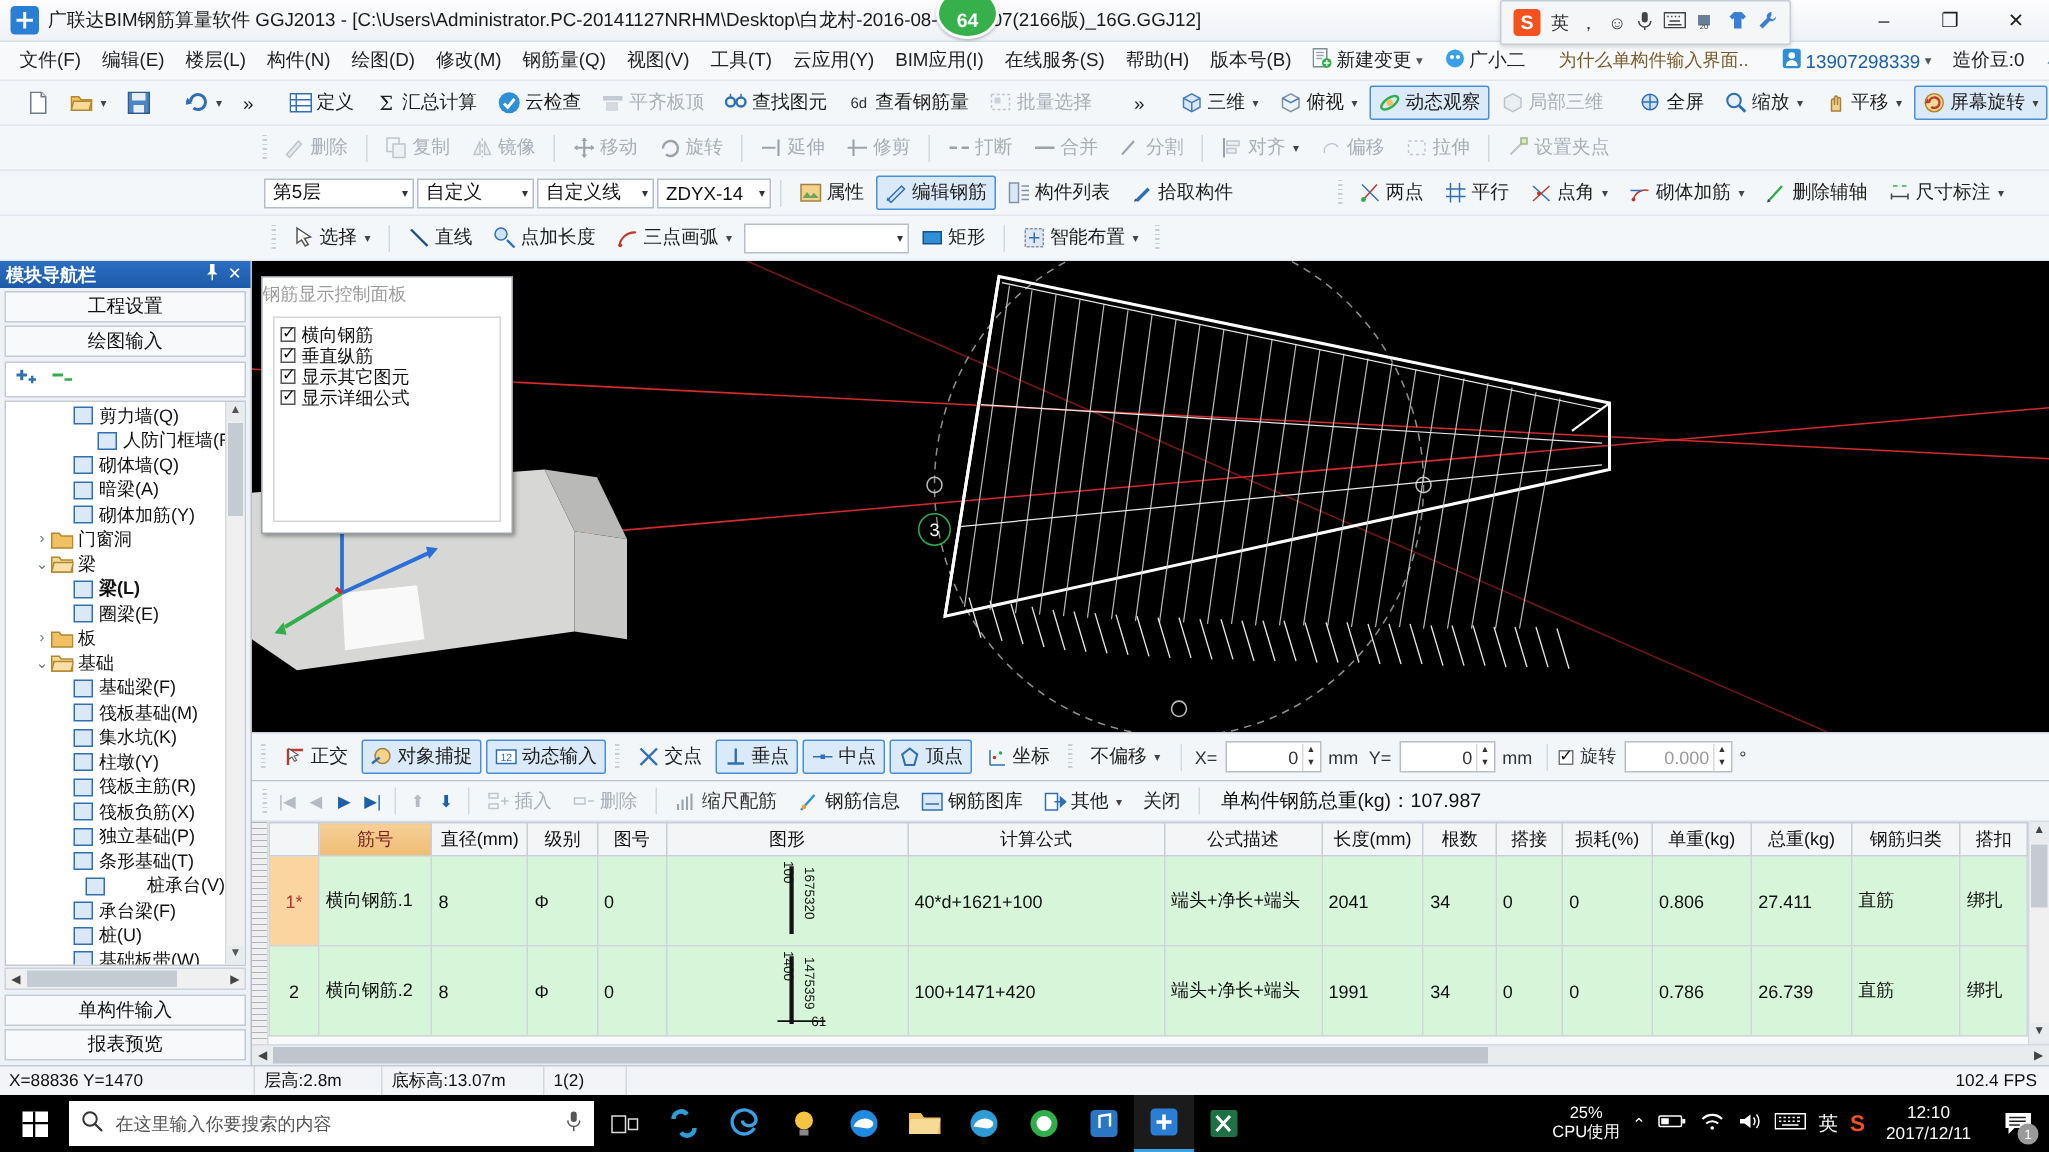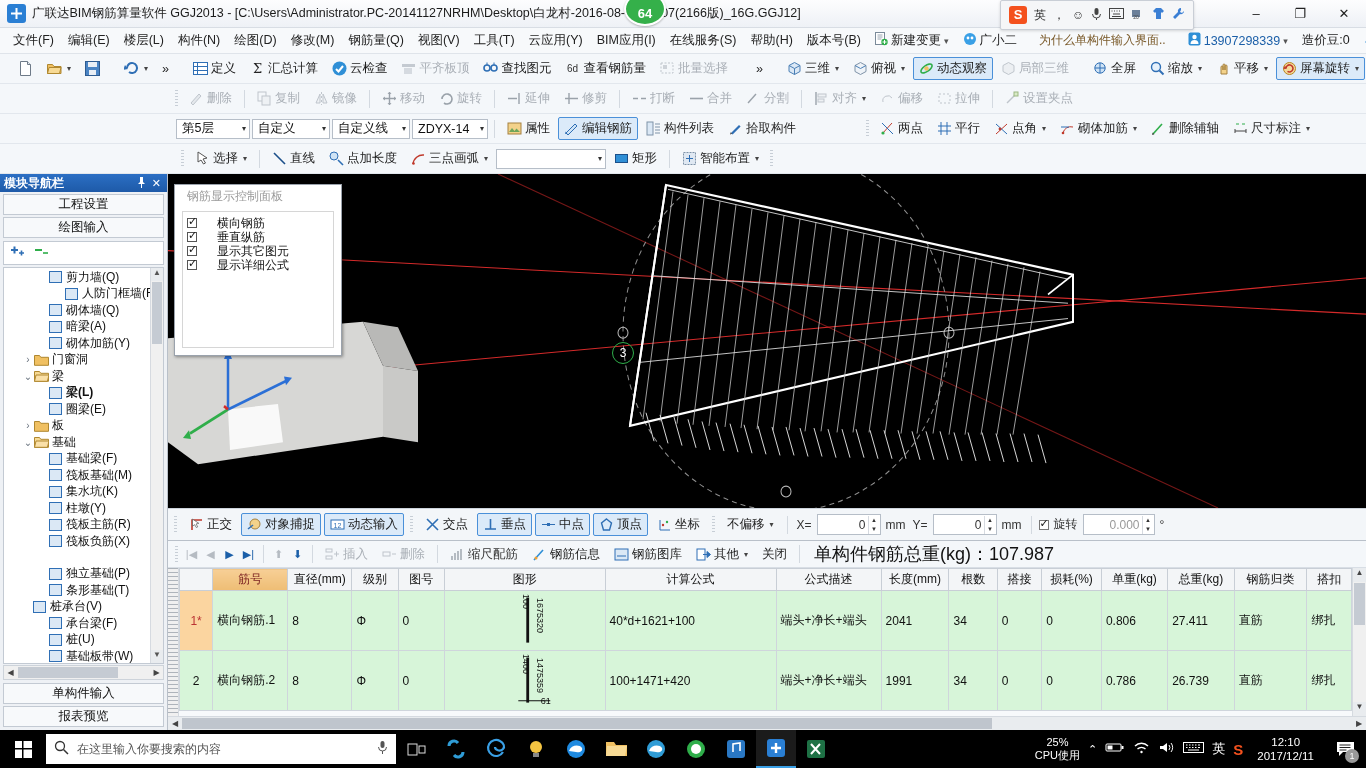--- a/index.html
+++ b/index.html
@@ -89,45 +89,45 @@
   .hsb { height:15px; margin:1px 3px 0; background:#f0f0f0; border:1px solid #cdd3da;
          display:flex; align-items:center; }
   .hsb .ar { width:13px; text-align:center; font-size:8px; color:#444; }
   .hsb .th { height:11px; background:#c5cbd3; margin:0 1px; }
 
   
   .canvas-wrap { flex:1; display:flex; flex-direction:column; min-width:0; }
   .canvas { flex:1; background:#000; position:relative; overflow:hidden; }
   .rebar-panel { position:absolute; left:6px; top:10px; width:168px; height:172px;
                  background:#fff; border:1px solid #9aa2ac; box-shadow:1px 1px 3px rgba(0,0,0,.4);}
-  .rp-title { height:22px; color:#9b9b9b; font-size:12px; display:flex; align-items:center; padding-left:12px;}
+  .rp-title { height:22px; color:#9b9b9b; font-size:12px; display:flex; align-items:center; padding-left:0;}
   .rp-box { position:absolute; left:7px; right:7px; top:26px; bottom:7px; border:1px solid #d6d6d6;
             padding:4px 4px; }
-  .cbrow { display:flex; align-items:center; gap:20px; height:14px; font-size:12px; color:#111; }
+  .cbrow { display:flex; align-items:center; gap:4px; height:14px; font-size:12px; color:#111; }
   .cb { width:10px; height:10px; border:1px solid #555; background:#fff; position:relative; flex:none;}
   .cb::after { content:"✓"; position:absolute; left:0px; top:-4px; font-size:11px; color:#111; }
 
   .opt-bar { height:32px; background:#f3f6f9; border-top:1px solid #ccd3db;
              display:flex; align-items:center; gap:3px; padding-left:3px; flex:none; }
   .spin { display:flex; align-items:center; border:1px solid #b6bec8; background:#fff; height:21px; }
   .spin input { border:0; outline:0; width:50px; text-align:right; font-size:12px; color:#333;
                 font-family:"Liberation Sans",sans-serif; background:transparent; height:19px;}
   .spin .ud { width:12px; display:flex; flex-direction:column; border-left:1px solid #d6dae0; }
   .spin .ud span { flex:1; font-size:6px; text-align:center; color:#333; line-height:9px; }
   .unit { font-size:12px; color:#333; margin:0 2px; }
 
   
   .gridpane { height:190px; background:#f7f9fb; border-top:1px solid #b9c0c9; display:flex;
               flex-direction:column; flex:none; }
   .grid-tb { height:27px; display:flex; align-items:center; gap:2px; padding-left:4px;
              border-bottom:1px solid #d8dee5; background:#f4f7fa; flex:none;}
   .nav-b { width:17px; height:18px; display:flex; align-items:center; justify-content:center;
            font-size:11px; color:#1b5fa8; }
   .nav-b.dis { color:#b5bbc2; }
-  .total { font-size:18px; color:#111; margin-left:8px; white-space:nowrap; }
+  .total { font-size:13px; color:#111; margin-left:8px; white-space:nowrap; }
 
   .gridscroll { flex:1; overflow:hidden; position:relative; display:flex; }
   .rowmark { width:11px; flex:none; background:#f0f0f0; border-right:1px solid #d5dae0;
              background-image:repeating-linear-gradient(#aeb4bb 0 1px, transparent 1px 4px);
              background-size:100% 4px; }
   table.grid { border-collapse:collapse; table-layout:fixed; font-size:12px; color:#111; }
   table.grid th { background:#f3f5f7; border:1px solid #c8ced6; height:22px; font-weight:normal;
                   font-size:12px; padding:0 3px; }
   table.grid th.kf { background:linear-gradient(#f7cf96,#eebd74); color:#7a2020; }
   table.grid td { border:1px solid #cfd5dc; height:60px; padding:0 4px; background:#d7f5d9;
@@ -572,21 +572,21 @@
     <div class="tbtn dis">
       <span class="ico"><svg width="15" height="15" viewBox="0 0 15 15">
             <path d="M2 12L11 3" stroke="#bfc5cc" stroke-width="1.4"></path>
             <rect x="9" y="1" width="4" height="4" fill="#d9eac6" stroke="#9bb882"></rect>
           </svg></span>
       <span>设置夹点</span>
     </div>
   </div>
 
   <div class="tb" style="padding-left:176px">
-    <div class="combo" style="width:74px">
+    <div class="combo" style="width:100px">
       <span class="cv">第5层</span>
       <span class="ar">▾</span>
     </div>
     <div class="combo" style="width:78px">
       <span class="cv">自定义</span>
       <span class="ar">▾</span>
     </div>
     <div class="combo" style="width:78px">
       <span class="cv">自定义线</span>
       <span class="ar">▾</span>
@@ -876,35 +876,35 @@
                 </svg></span>
               <span>筏板主筋(R)</span>
             </div>
             <div class="tnode" style="padding-left: 32px;">
               <span class="tw"></span>
               <span class="tico"><svg width="15" height="14" viewBox="0 0 15 14">
                   <rect x="1.5" y="1.5" width="12" height="11" fill="#dbe8f5" stroke="#2f6fb5"></rect>
                 </svg></span>
               <span>筏板负筋(X)</span>
             </div>
-            <div class="tnode" style="padding-left: 32px; margin-top: 16px;">
+            <div class="tnode" style="padding-left: 32px;">
               <span class="tw"></span>
               <span class="tico"><svg width="15" height="14" viewBox="0 0 15 14">
                   <rect x="1.5" y="1.5" width="12" height="11" fill="#dbe8f5" stroke="#2f6fb5"></rect>
                 </svg></span>
               <span>独立基础(P)</span>
             </div>
             <div class="tnode" style="padding-left: 32px;">
               <span class="tw"></span>
               <span class="tico"><svg width="15" height="14" viewBox="0 0 15 14">
                   <rect x="1.5" y="1.5" width="12" height="11" fill="#dbe8f5" stroke="#2f6fb5"></rect>
                 </svg></span>
               <span>条形基础(T)</span>
             </div>
-            <div class="tnode" style="padding-left: 16px;">
+            <div class="tnode" style="padding-left: 16px; justify-content: space-between;">
               <span class="tw"></span>
               <span class="tico"><svg width="15" height="14" viewBox="0 0 15 14">
                   <rect x="1.5" y="1.5" width="12" height="11" fill="#dbe8f5" stroke="#2f6fb5"></rect>
                 </svg></span>
               <span>桩承台(V)</span>
             </div>
             <div class="tnode" style="padding-left: 32px;">
               <span class="tw"></span>
               <span class="tico"><svg width="15" height="14" viewBox="0 0 15 14">
                   <rect x="1.5" y="1.5" width="12" height="11" fill="#dbe8f5" stroke="#2f6fb5"></rect>
@@ -1295,20 +1295,27 @@
         </div>
         <div class="ghsb">
           <div class="ar">◀</div>
           <div class="th" style="width:810px"></div>
           <div class="ar" style="margin-left:auto">▶</div>
         </div>
       </div>
     </div>
   </div>
 
+  <div class="statusbar">
+    <div class="st-cell" style="width:170px">X=88836  Y=1470</div>
+    <div class="st-cell" style="width:85px">层高:2.8m</div>
+    <div class="st-cell" style="width:108px">底标高:13.07m</div>
+    <div class="st-cell" style="width:55px">1(2)</div>
+    <div class="fps">102.4 FPS</div>
+  </div>
 </div>
 
 <div class="taskbar">
   <div class="startb">
       <div class="startsq"></div>
     </div>
   <div class="search">
     <span>
       <svg width="15" height="15" viewBox="0 0 15 15">
           <circle cx="6" cy="6" r="4.5" fill="none" stroke="#333" stroke-width="1.3"></circle>

